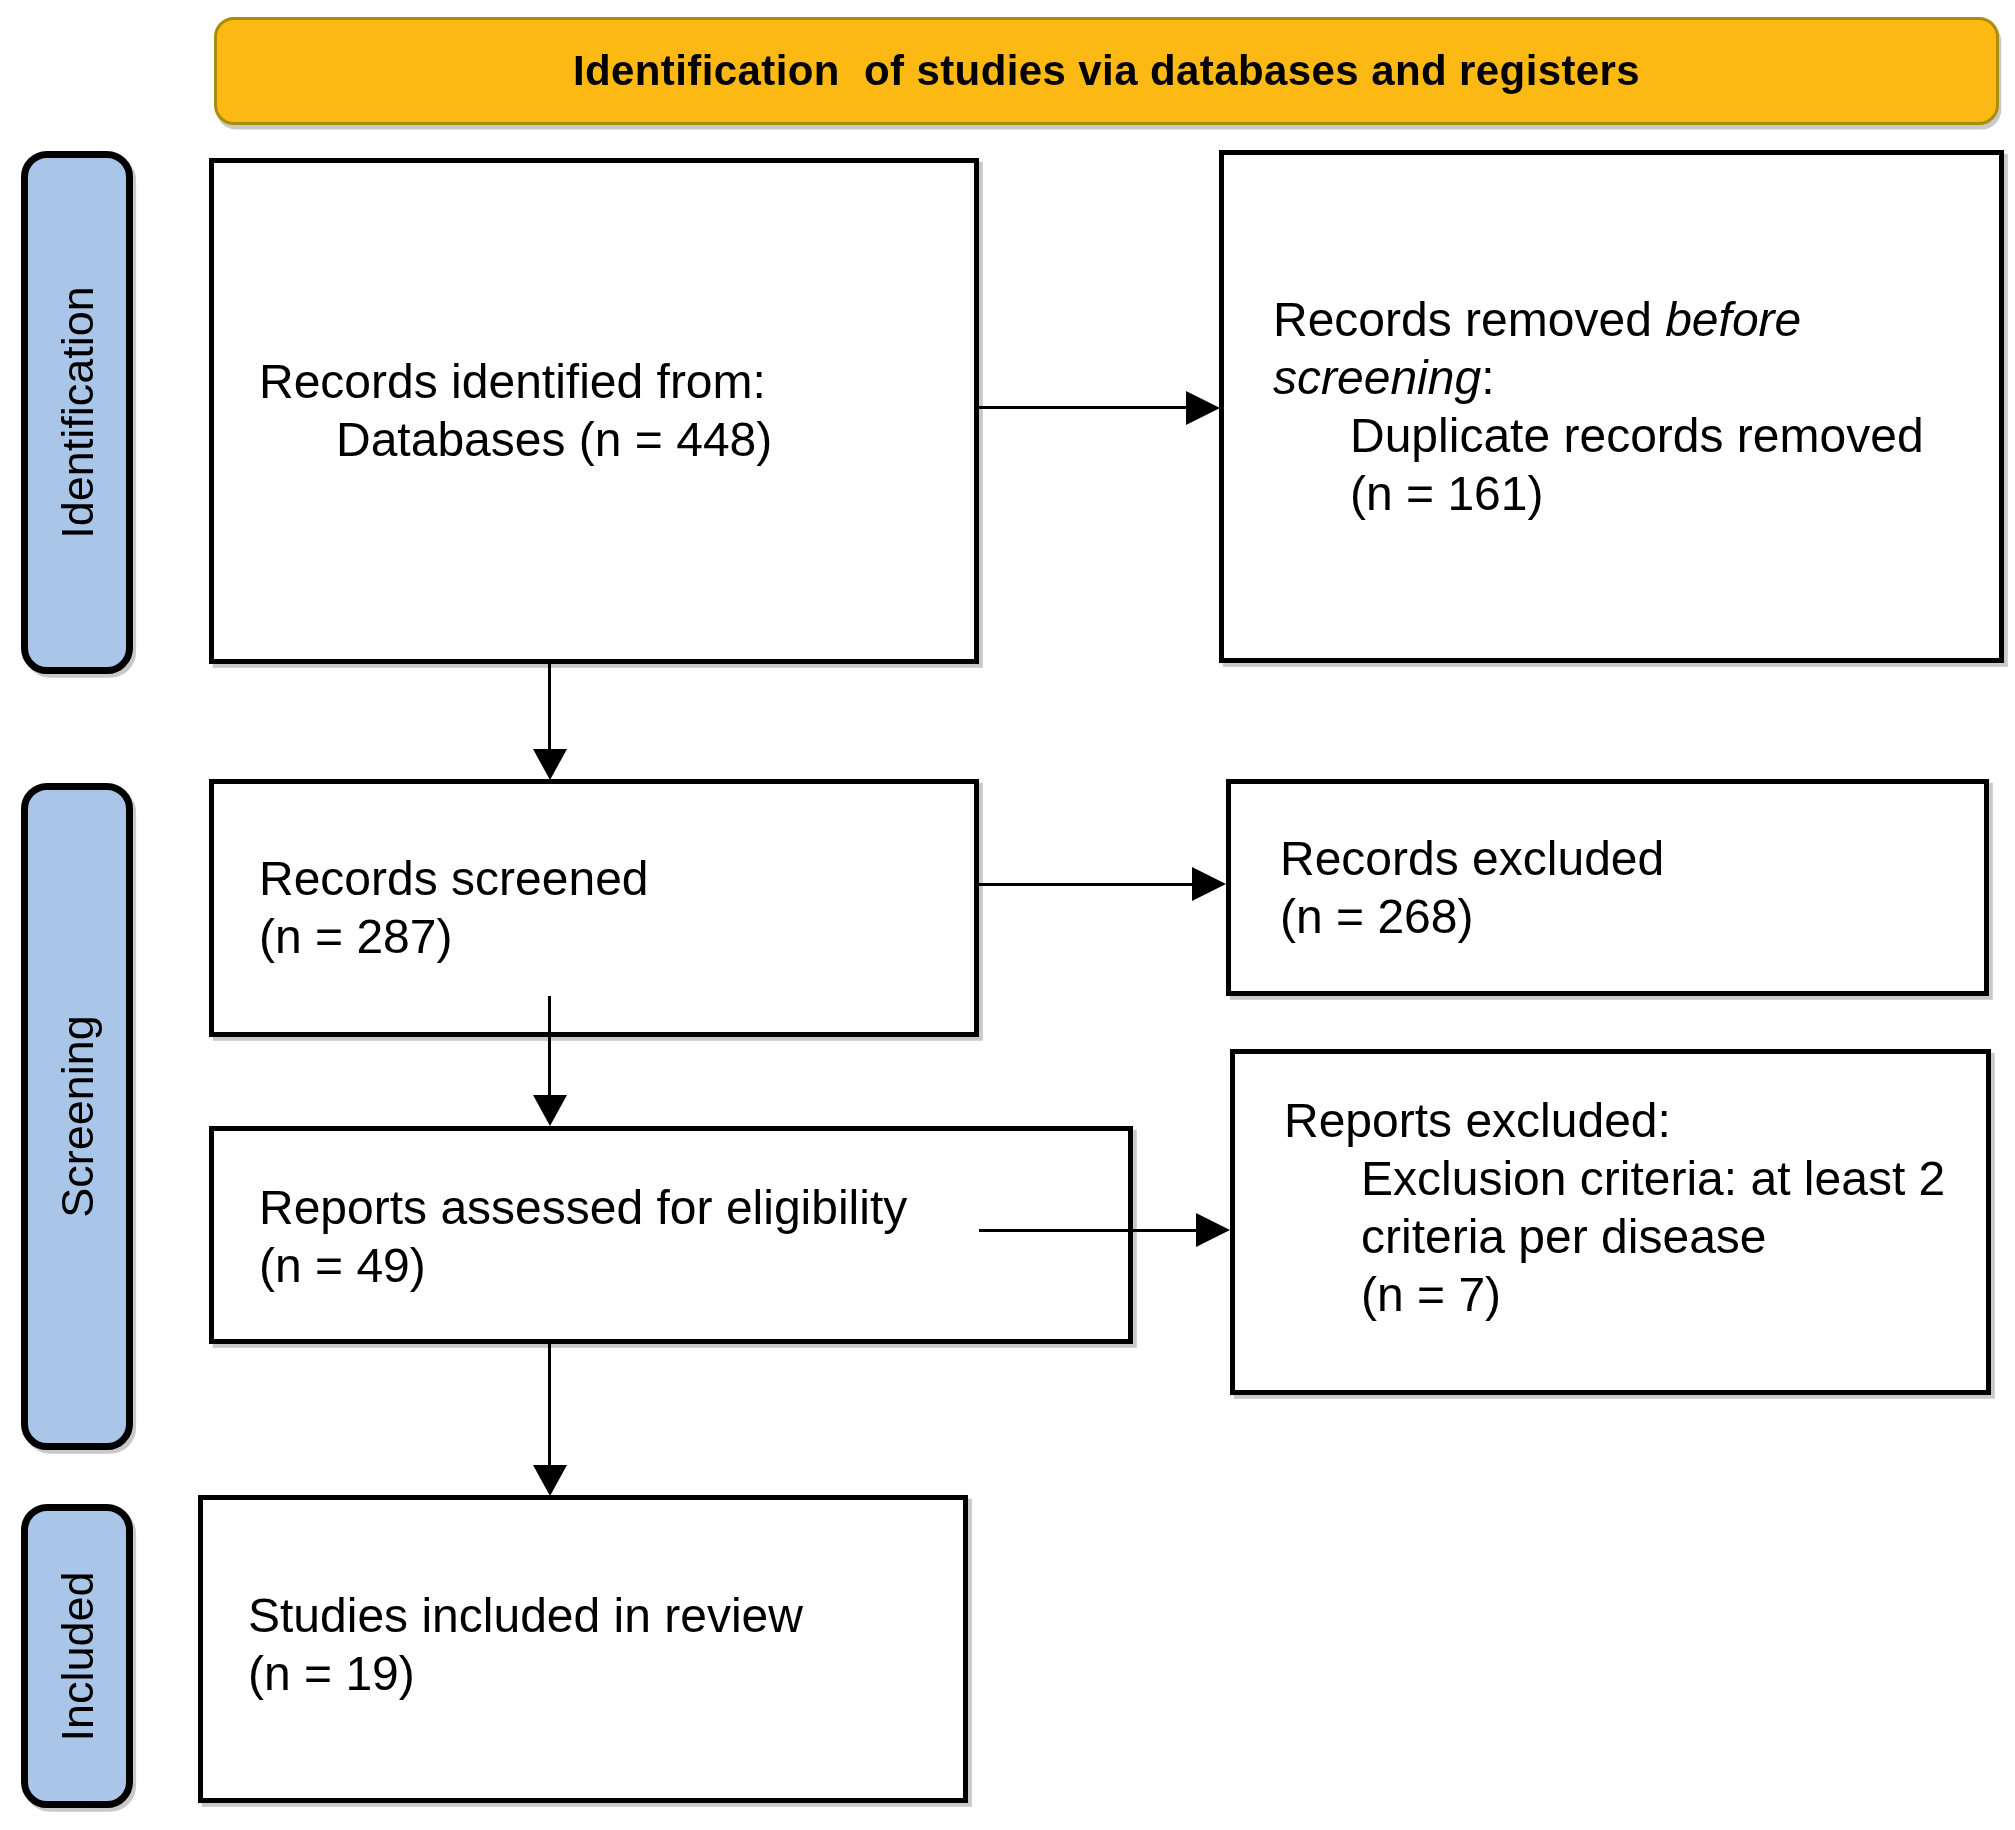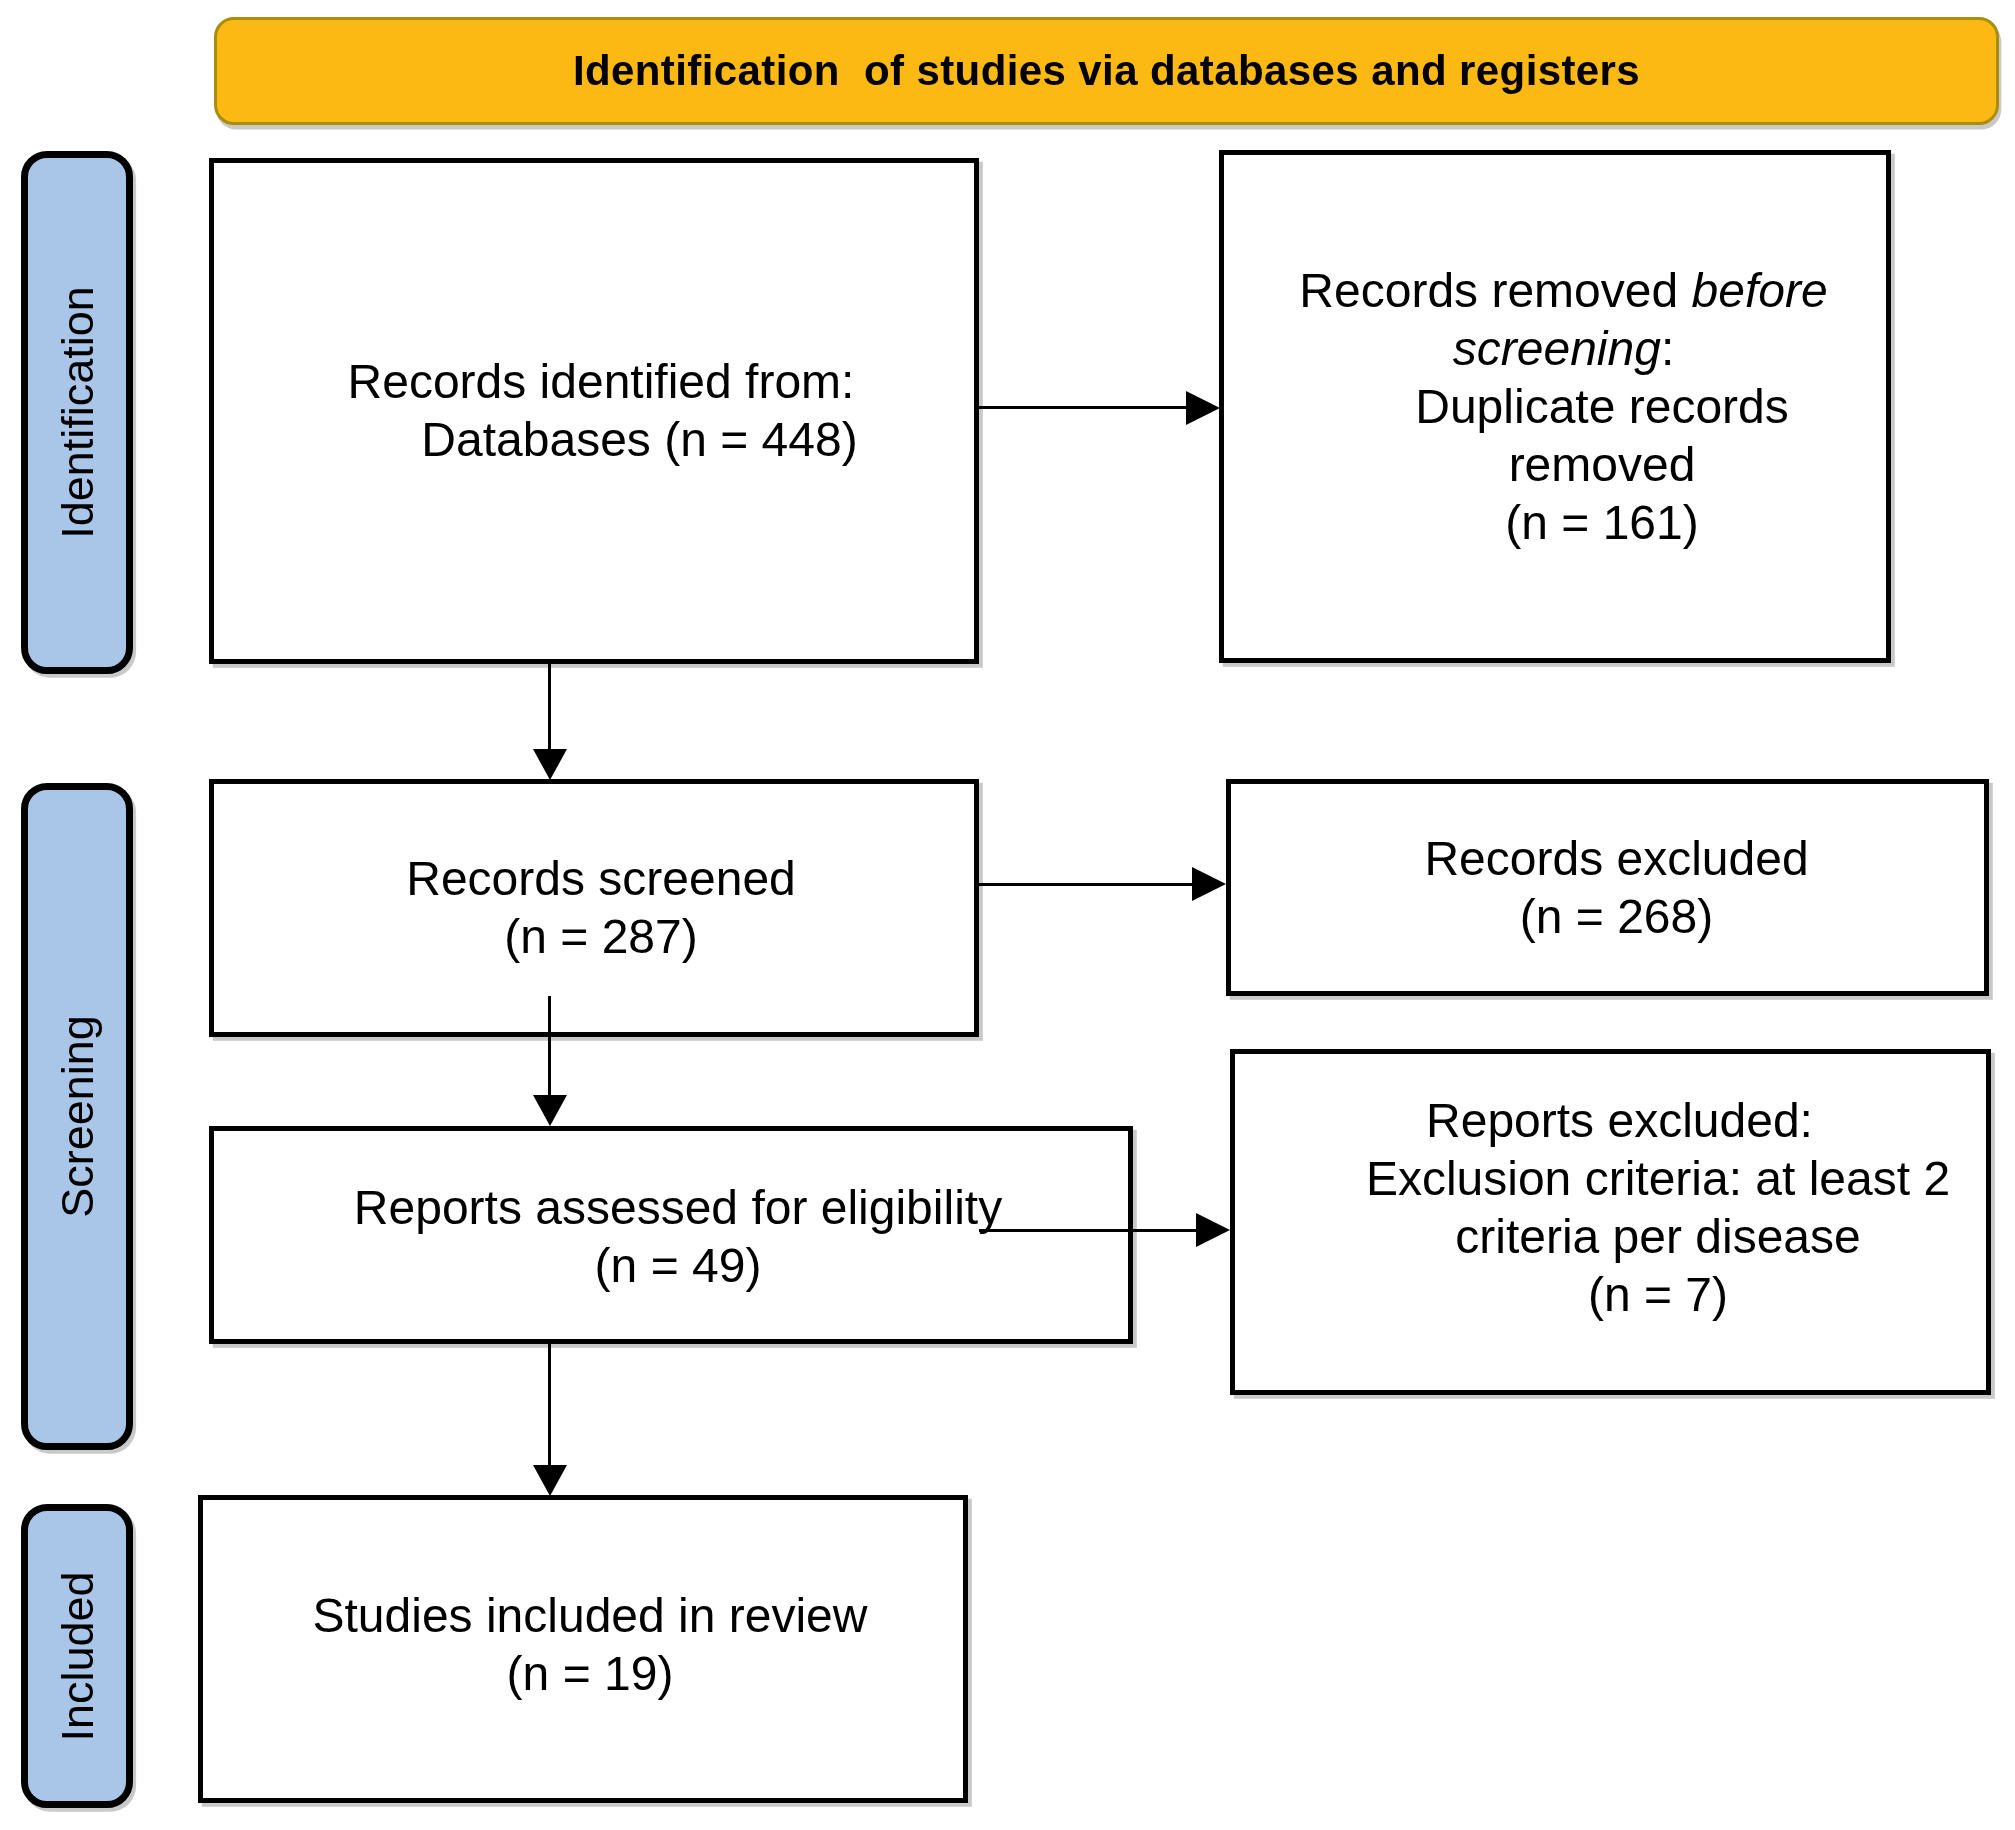--- a/index.html
+++ b/index.html
@@ -13,21 +13,20 @@
     --text: #000000;
   }
   html, body { margin: 0; padding: 0; background: #ffffff; }
   #canvas {
     position: relative;
     width: 2015px;
     height: 1830px;
     background: #ffffff;
     font-family: "Liberation Sans", "DejaVu Sans", sans-serif;
     color: var(--text);
-    text-align: center;
   }
 
   
   .banner {
     position: absolute;
     left: 214px; top: 17px;
     width: 1785px; height: 108px;
     background: var(--banner-fill);
     border: 3.8px solid var(--banner-border);
     border-radius: 20px;
@@ -72,21 +71,21 @@
     box-shadow: 3.8px 3.8px 0 var(--shadow);
     box-sizing: border-box;
     display: flex; flex-direction: column; justify-content: center;
     font-size: 48px;
     line-height: 58px;
   }
   .indent { padding-left: 77px; }
   em { font-style: italic; }
 
   #box-records-identified { left: 209px;  top: 158px;  width: 770px; height: 506px; padding: 0 31px 0 45px; }
-  #box-records-removed    { left: 1219px; top: 150px;  width: 672px; height: 513px; padding: 0 32px 0 49px; }
+  #box-records-removed    { left: 1219px; top: 150px;  width: 785px; height: 513px; padding: 0 32px 0 49px; }
   #box-records-screened   { left: 209px;  top: 779px; width: 770px; height: 258px; padding: 0 31px 0 45px; }
   #box-records-excluded   { left: 1226px; top: 779px; width: 763px;  height: 217px; padding: 0 31px 0 49px; }
   #box-reports-assessed   { left: 209px;  top: 1126px; width: 924px; height: 218px; padding: 4px 31px 0 45px; }
   #box-reports-excluded   { left: 1230px; top: 1049px; width: 761px;  height: 346px; padding: 38px 31px 0 49px; justify-content: flex-start; }
   #box-studies-included   { left: 198px;  top: 1495px; width: 770px; height: 308px; padding: 0 31px 8px 45px; }
 
   
   .hline { position: absolute; height: 3.1px; background: #000000; }
   .vline { position: absolute; width: 3.1px;  background: #000000; }
   .head-right {

